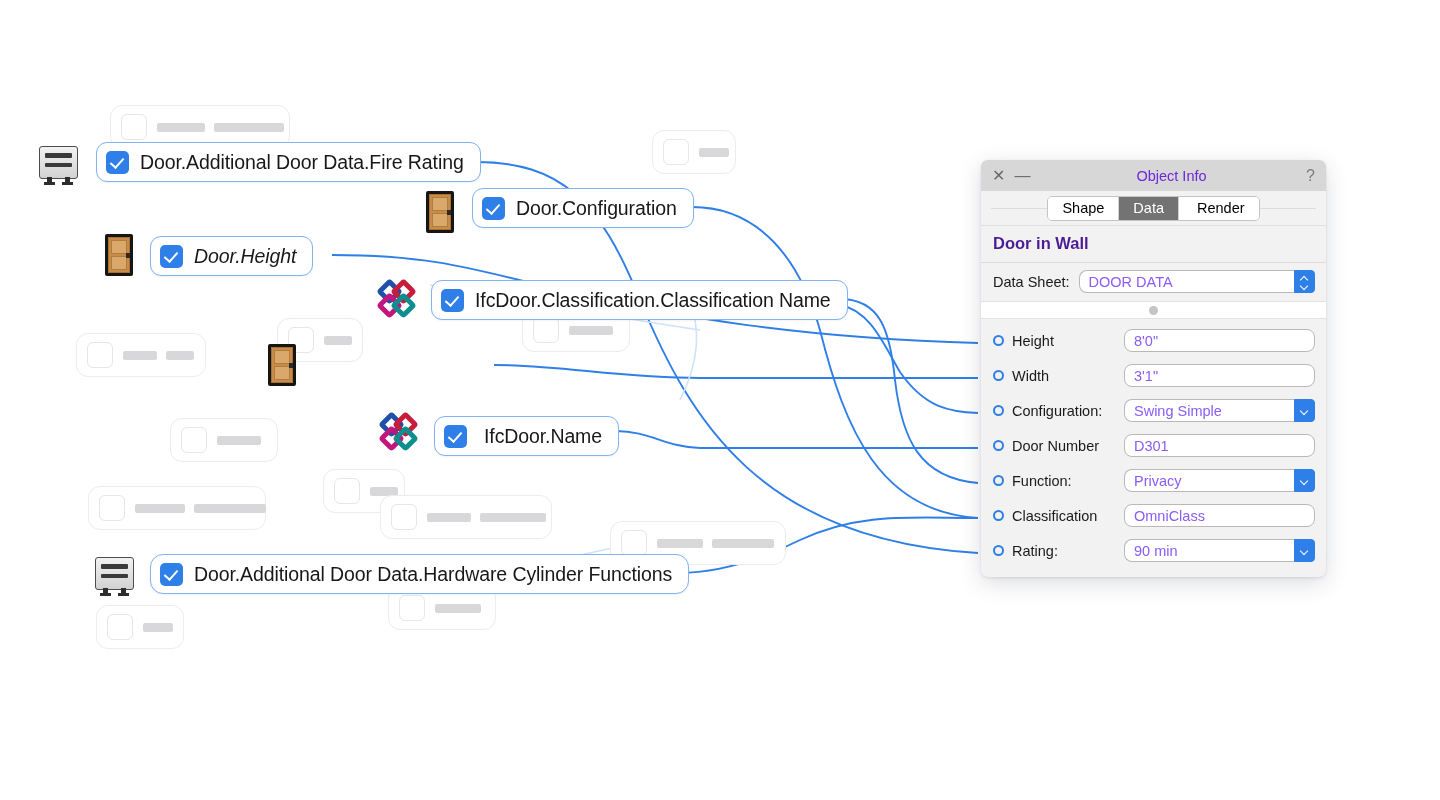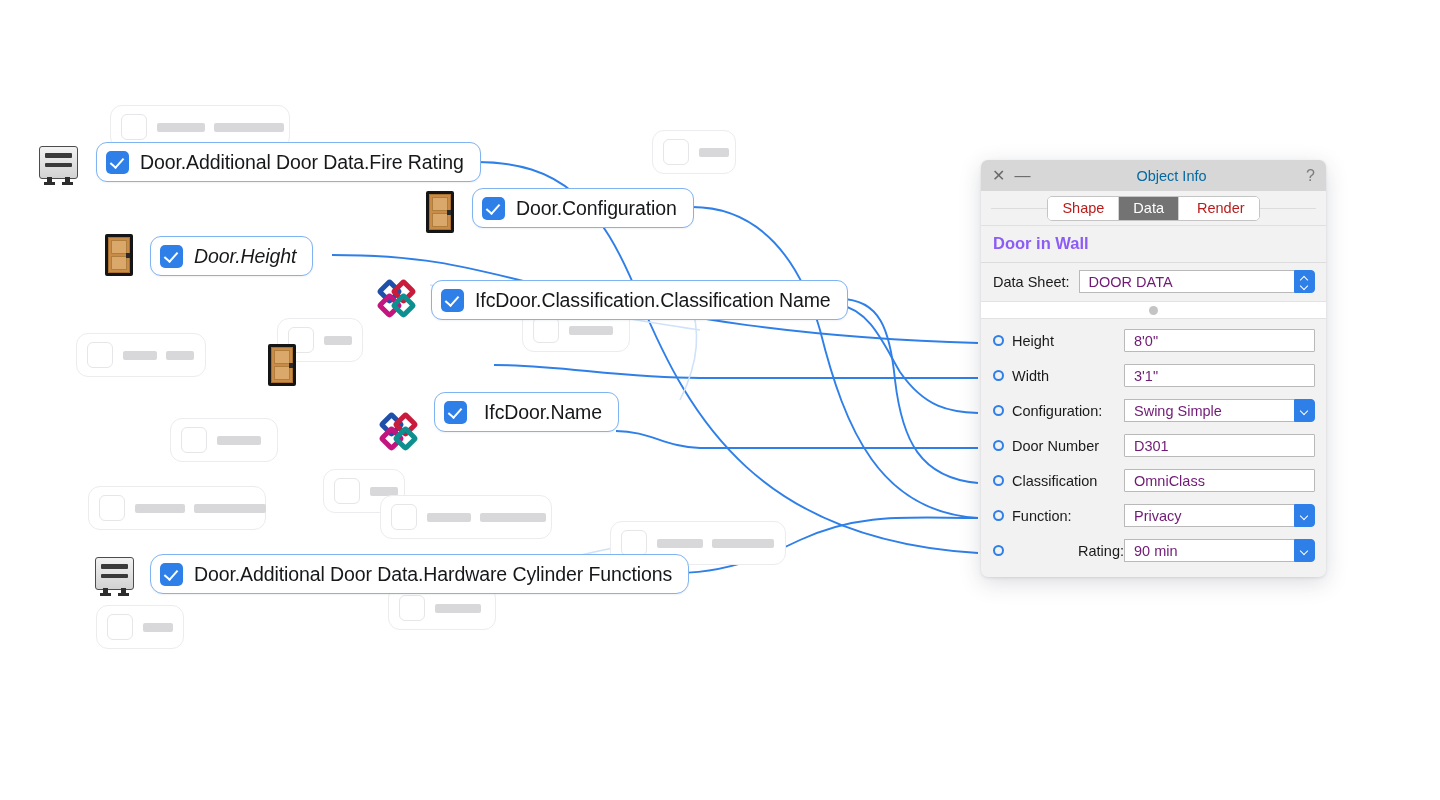--- a/index.html
+++ b/index.html
@@ -205,21 +205,21 @@
     display: flex;
     align-items: center;
     padding: 0 11px;
     position: relative;
   }
   .pal-title .ttxt {
     position: absolute;
     left: 0; right: 0;
     text-align: center;
     font-size: 14.5px;
-    color: #0369a1;
+    color: #6d28d9;
     padding-left: 36px;
   }
   .winbtn {
     font-size: 16px;
     color: #6a6a6a;
     line-height: 1;
     margin-right: 9px;
     position: relative;
     z-index: 2;
   }
@@ -252,53 +252,53 @@
     z-index: 2;
     background: #ffffff;
     border: 1px solid #c4c4c4;
     border-radius: 5px;
     overflow: hidden;
     height: 23px;
   }
   .tab {
     padding: 0 14px;
     font-size: 14.5px;
-    color: #b91c1c;
+    color: #000000;
     display: flex;
     align-items: center;
     border-right: 1px solid #d2d2d2;
     background: #ffffff;
   }
   .tab:last-child { border-right: none; padding-left: 18px; }
   .tab.active { background: #737373; color: #ffffff; }
 
   .objname {
     font-size: 16.5px;
     font-weight: bold;
-    color: #8b5cf6;
+    color: #4c1d95;
     padding: 8px 12px 9px 12px;
     border-bottom: 1px solid #dcdcdc;
   }
 
   .sheetrow {
     display: flex;
     align-items: center;
     padding: 7px 11px 8px 12px;
     gap: 9px;
   }
   .sheetrow .slab { font-size: 14.5px; color: #1a1a1a; white-space: nowrap; }
   .ctlwrap { flex: 1; display: flex; }
   .txtin {
     flex: 1;
     height: 23px;
     background: #ffffff;
     border: 1px solid #b9b9b9;
-    border-radius: 1px;
+    border-radius: 8px;
     font-size: 14.5px;
-    color: #701a75;
+    color: #8b5cf6;
     display: flex;
     align-items: center;
     padding-left: 9px;
     box-sizing: border-box;
   }
   .txtin.has-btn { border-top-right-radius: 0; border-bottom-right-radius: 0; border-right: none; }
   .sidebtn {
     width: 21px;
     background: #2f7fe8;
     border: 1px solid #2f7fe8;
@@ -340,21 +340,21 @@
   }
 
   .fields { padding: 8px 11px 13px 12px; }
   .frow {
     display: flex;
     align-items: center;
     height: 27px;
     margin-bottom: 8px;
     gap: 0;
   }
-  .frow:last-child { margin-bottom: 0; text-align: right; }
+  .frow:last-child { margin-bottom: 0; }
   .port {
     width: 11px; height: 11px;
     border: 2px solid #2f7fe8;
     border-radius: 50%;
     background: #f2f2f2;
     flex: 0 0 auto;
     margin-right: 8px;
     box-sizing: border-box;
   }
   .flabel {
@@ -546,21 +546,21 @@
     <span class="cb"></span>
     <span class="lbl">Door.Height</span>
   </div>
 
   <div class="chip" style="left:431px; top:280px;">
     <span class="cb"></span>
     <span class="lbl">IfcDoor.Classification.Classification Name</span>
   </div>
 
 
-  <div class="chip" style="left:434px; top:392px;gap:17px;">
+  <div class="chip" style="left:434px; top:416px;gap:17px;">
     <span class="cb"></span>
     <span class="lbl">IfcDoor.Name</span>
   </div>
 
   <div class="chip" style="left:150px; top:554px;border-radius:13px;">
     <span class="cb"></span>
     <span class="lbl">Door.Additional Door Data.Hardware Cylinder Functions</span>
   </div>
 
   <div id="palette">
@@ -629,34 +629,34 @@
       <div class="frow">
         <span class="port"></span>
         <span class="flabel">Door Number</span>
         <span class="fctl">
           <span class="txtin">D301</span>
         </span>
       </div>
 
       <div class="frow">
         <span class="port"></span>
-        <span class="flabel">Classification</span>
-        <span class="fctl">
-          <span class="txtin">OmniClass</span>
-        </span>
-      </div>
-
-      <div class="frow">
-        <span class="port"></span>
         <span class="flabel">Function:</span>
         <span class="fctl">
           <span class="txtin has-btn">Privacy</span>
           <span class="sidebtn">
             <span class="chev"></span>
           </span>
+        </span>
+      </div>
+
+      <div class="frow">
+        <span class="port"></span>
+        <span class="flabel">Classification</span>
+        <span class="fctl">
+          <span class="txtin">OmniClass</span>
         </span>
       </div>
 
       <div class="frow">
         <span class="port"></span>
         <span class="flabel">Rating:</span>
         <span class="fctl">
           <span class="txtin has-btn">90 min</span>
           <span class="sidebtn">
             <span class="chev"></span>

